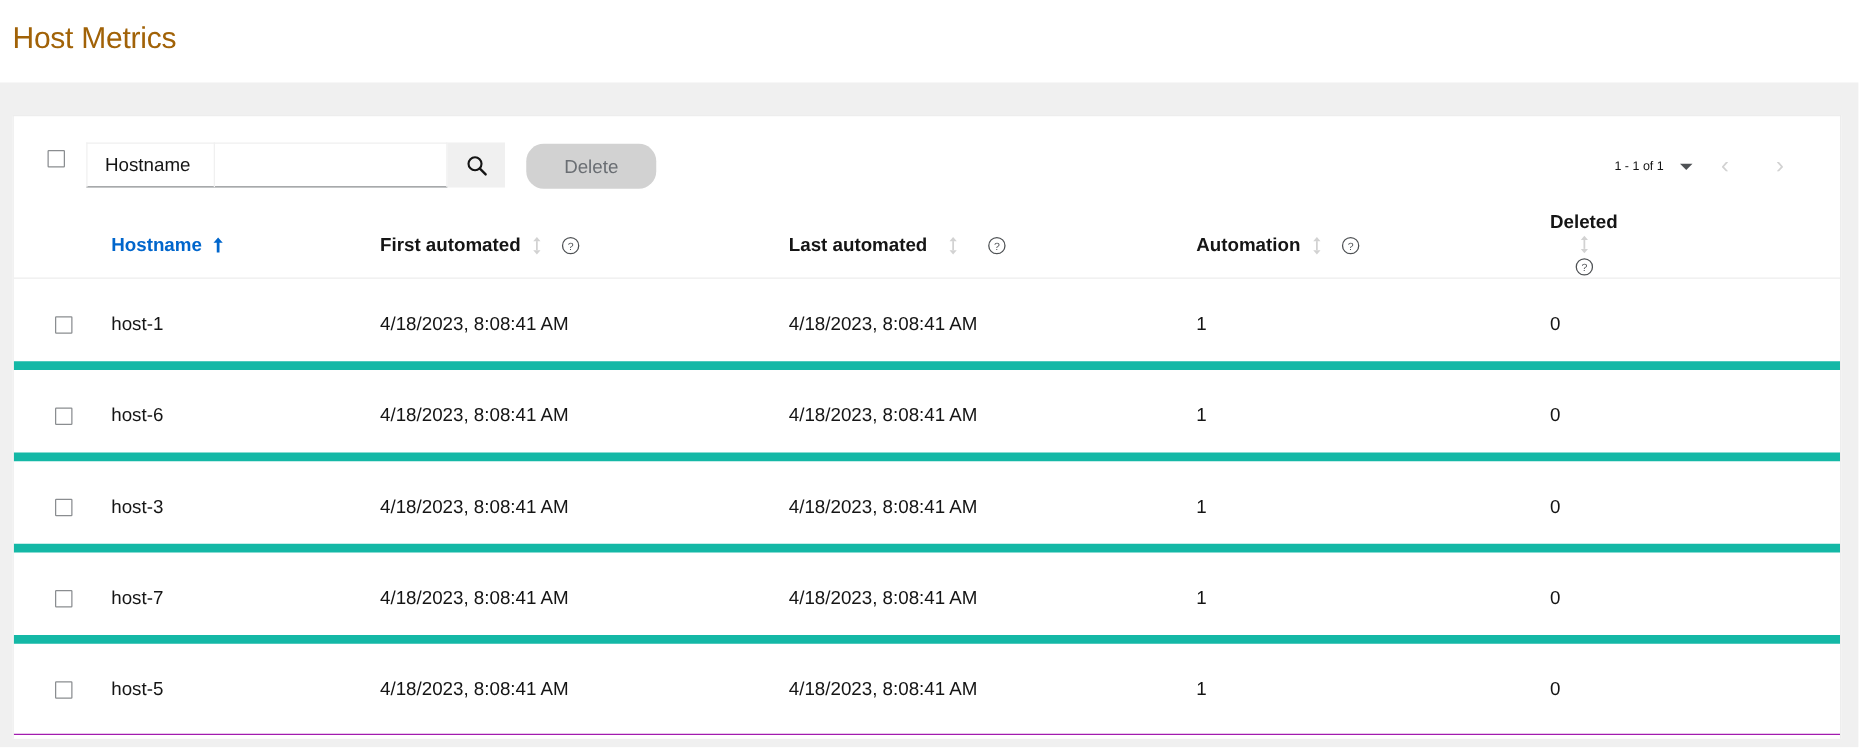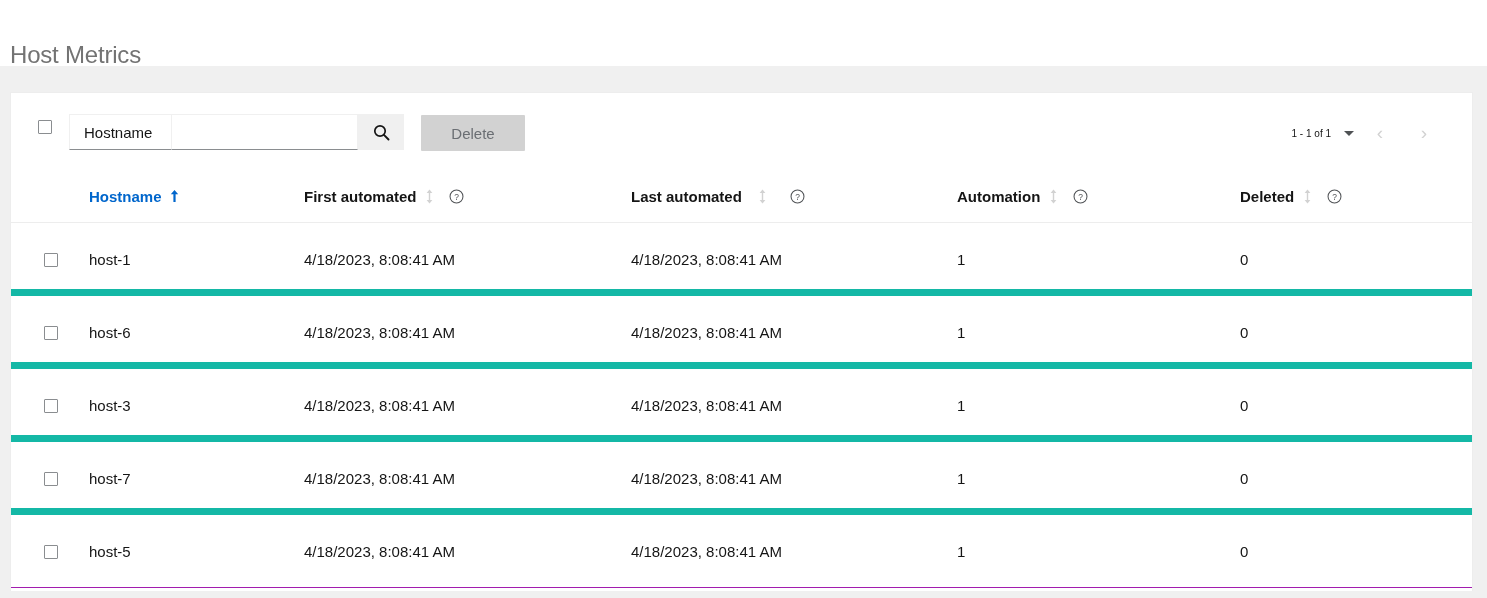--- a/index.html
+++ b/index.html
@@ -12,22 +12,22 @@
   }
   #root { position: relative; width: 1487px; height: 598px; overflow: hidden; background: #ffffff; }
 
   
   .page-header {
     position: absolute; left: 0; top: 0; width: 1487px; height: 66px;
     background: #ffffff;
   }
   .page-title {
     position: absolute; left: 10px; top: 16px;
-    font-size: 24px; font-weight: 500; color: #737373;
-    letter-spacing: -0.2px; line-height: 30px; margin-top: 24px;
+    font-size: 24px; font-weight: 500; color: #a16207;
+    letter-spacing: -0.2px; line-height: 30px;
   }
 
   
   .page-body {
     position: absolute; left: 0; top: 66px; width: 1487px; height: 532px;
     background: #f0f0f0;
   }
 
   
   .card {
@@ -75,21 +75,21 @@
     width: 46px; height: 36px;
     background: #f0f0f0; border: none; cursor: pointer;
     display: flex; align-items: center; justify-content: center;
   }
 
   .delete-btn {
     position: absolute; left: 410px; top: 114px - 92px;
     top: 22px;
     width: 104px; height: 36px;
     background: #d2d2d2; color: #6a6e73;
-    border: none; border-radius: 1px;
+    border: none; border-radius: 14px;
     font-size: 15px; font-family: "Liberation Sans", sans-serif;
     cursor: default;
   }
 
   .pagination {
     position: absolute; right: 26px; top: 22px;
     height: 36px; display: flex; align-items: center; gap: 0px;
   }
   .pg-text { font-size: 10px; color: #151515; white-space: nowrap; }
   .pg-caret {
@@ -144,21 +144,21 @@
   .cell-host { left: 78px; }
   .cell-first { left: 293px; }
   .cell-last { left: 620px; }
   .cell-auto { left: 946px; }
   .cell-del { left: 1229px; }
 
   .th-host { left: 78px; }
   .th-first { left: 293px; text-align: center; }
   .th-last { left: 620px; gap: 8px; }
   .th-auto { left: 946px; text-align: center; }
-  .th-del { left: 1229px; }
+  .th-del { left: 1229px; flex-direction: column; }
 </style>
 </head>
 <body>
 
 <div id="root">
 
   <div class="page-header">
     <div class="page-title">Host Metrics</div>
   </div>
 

